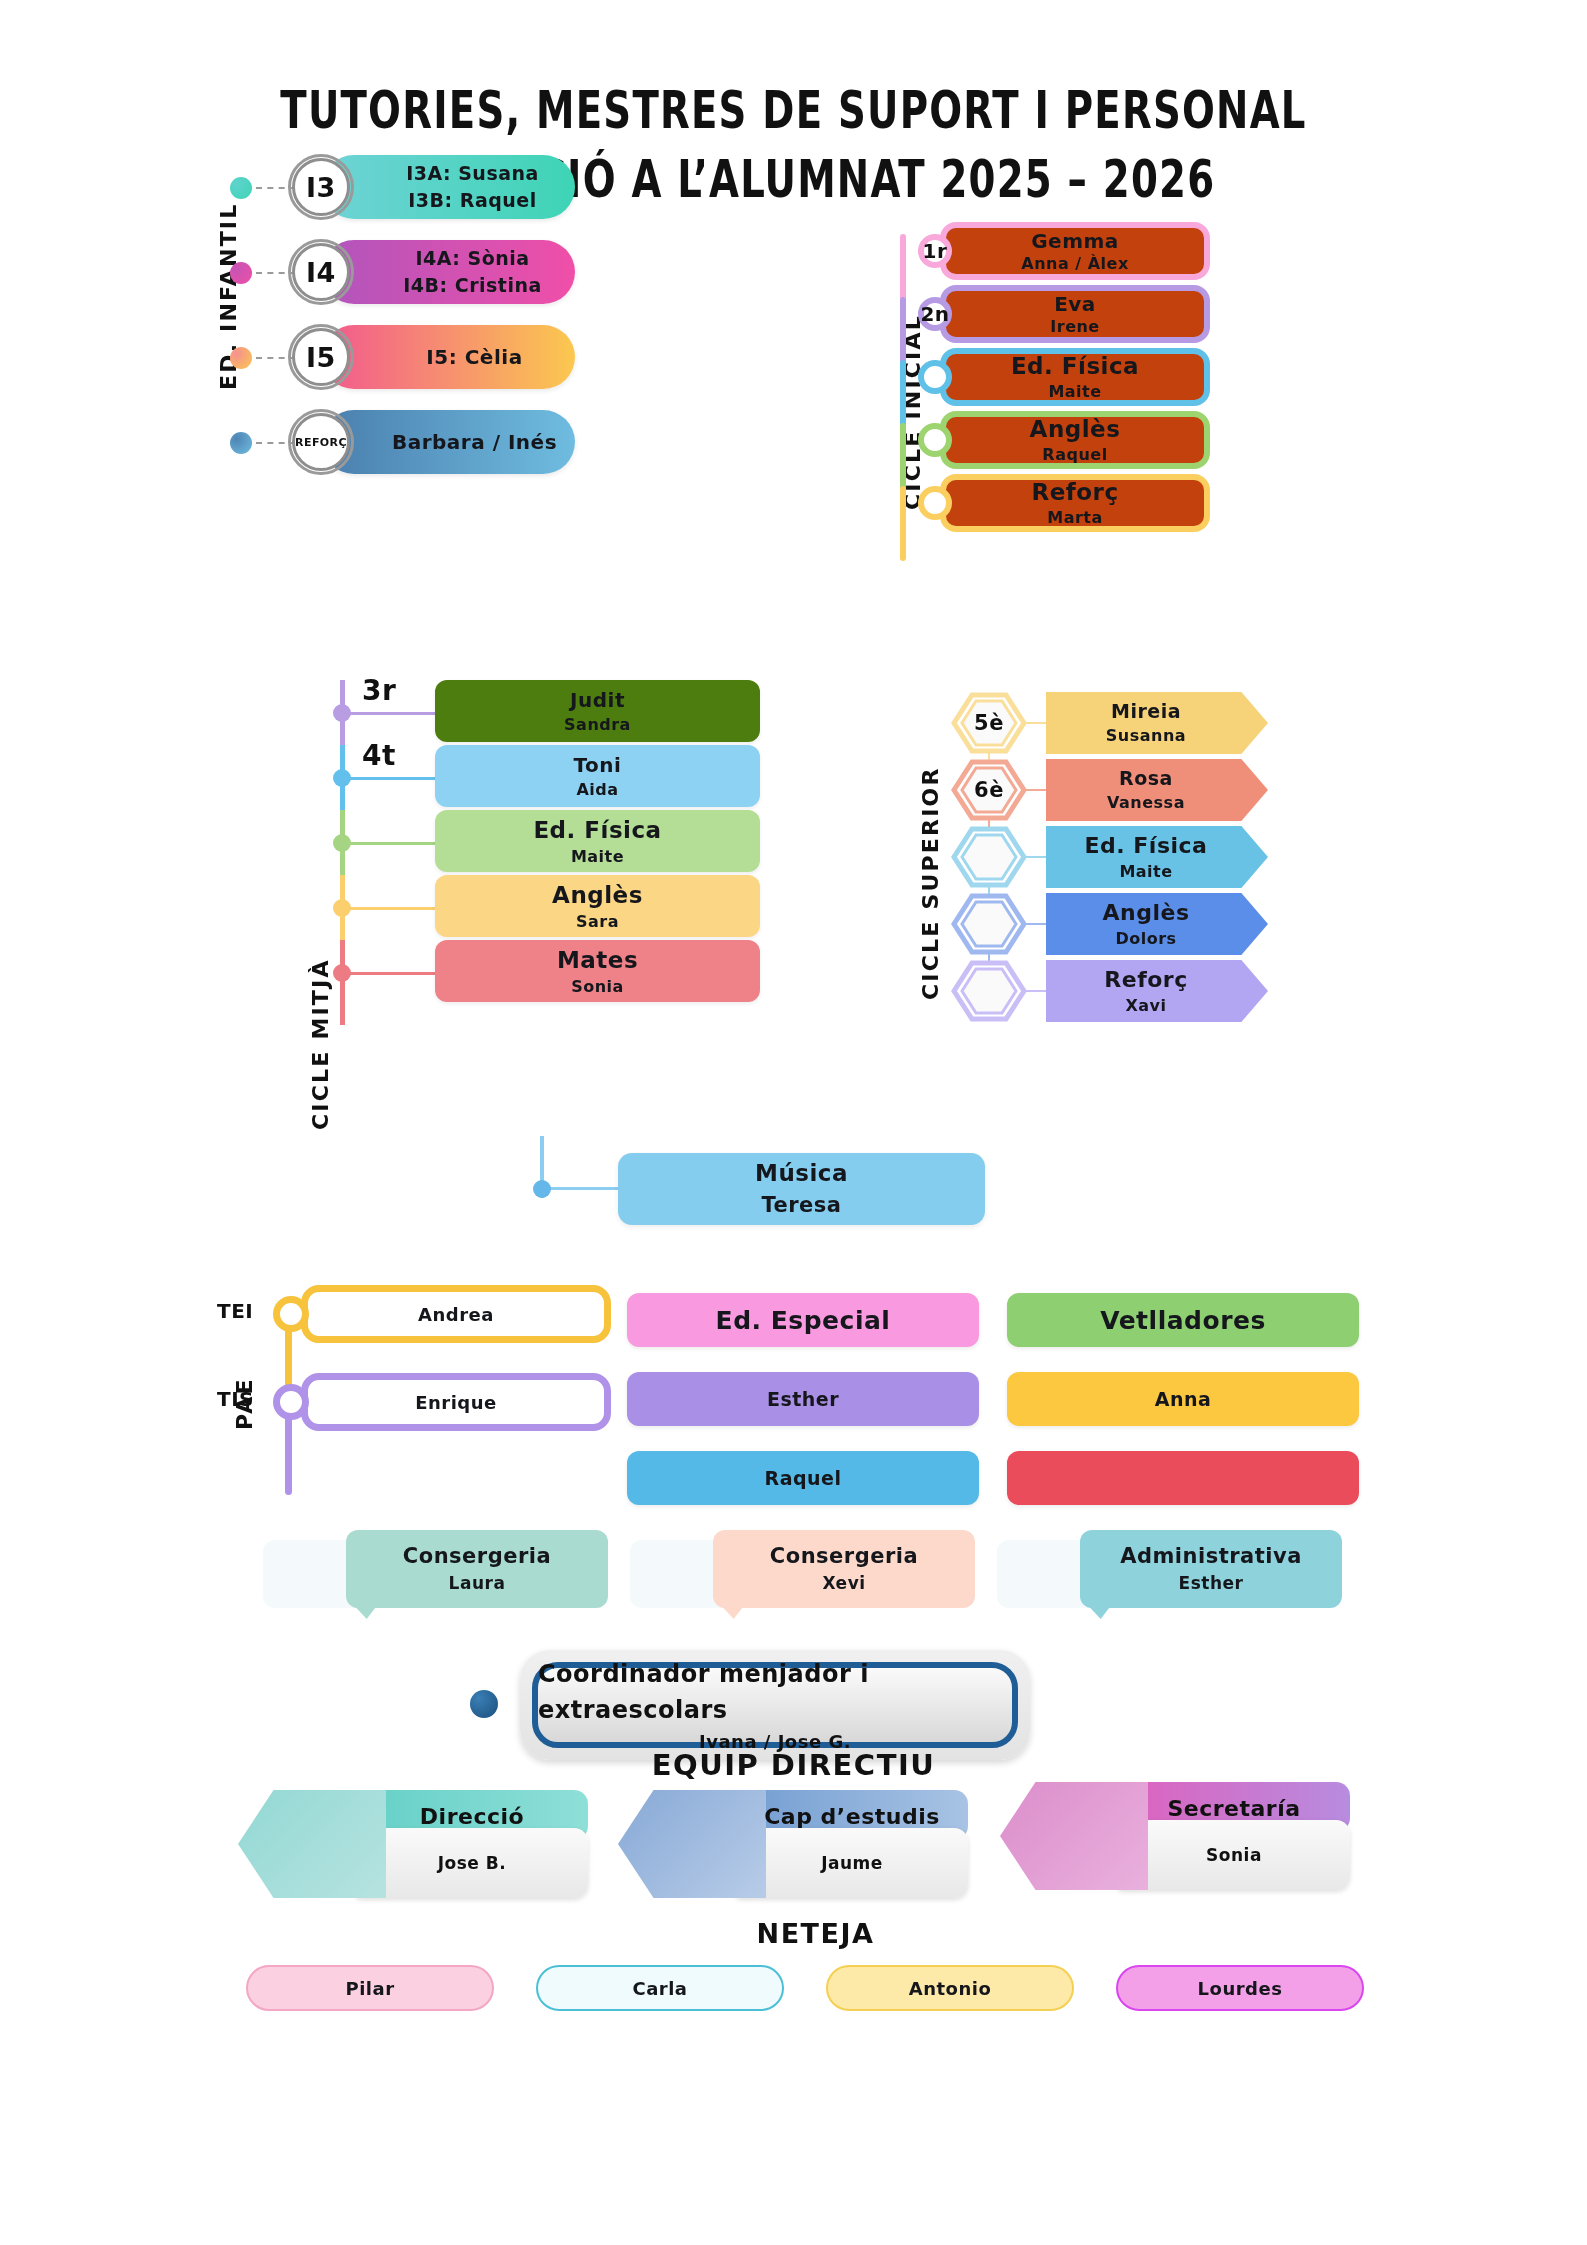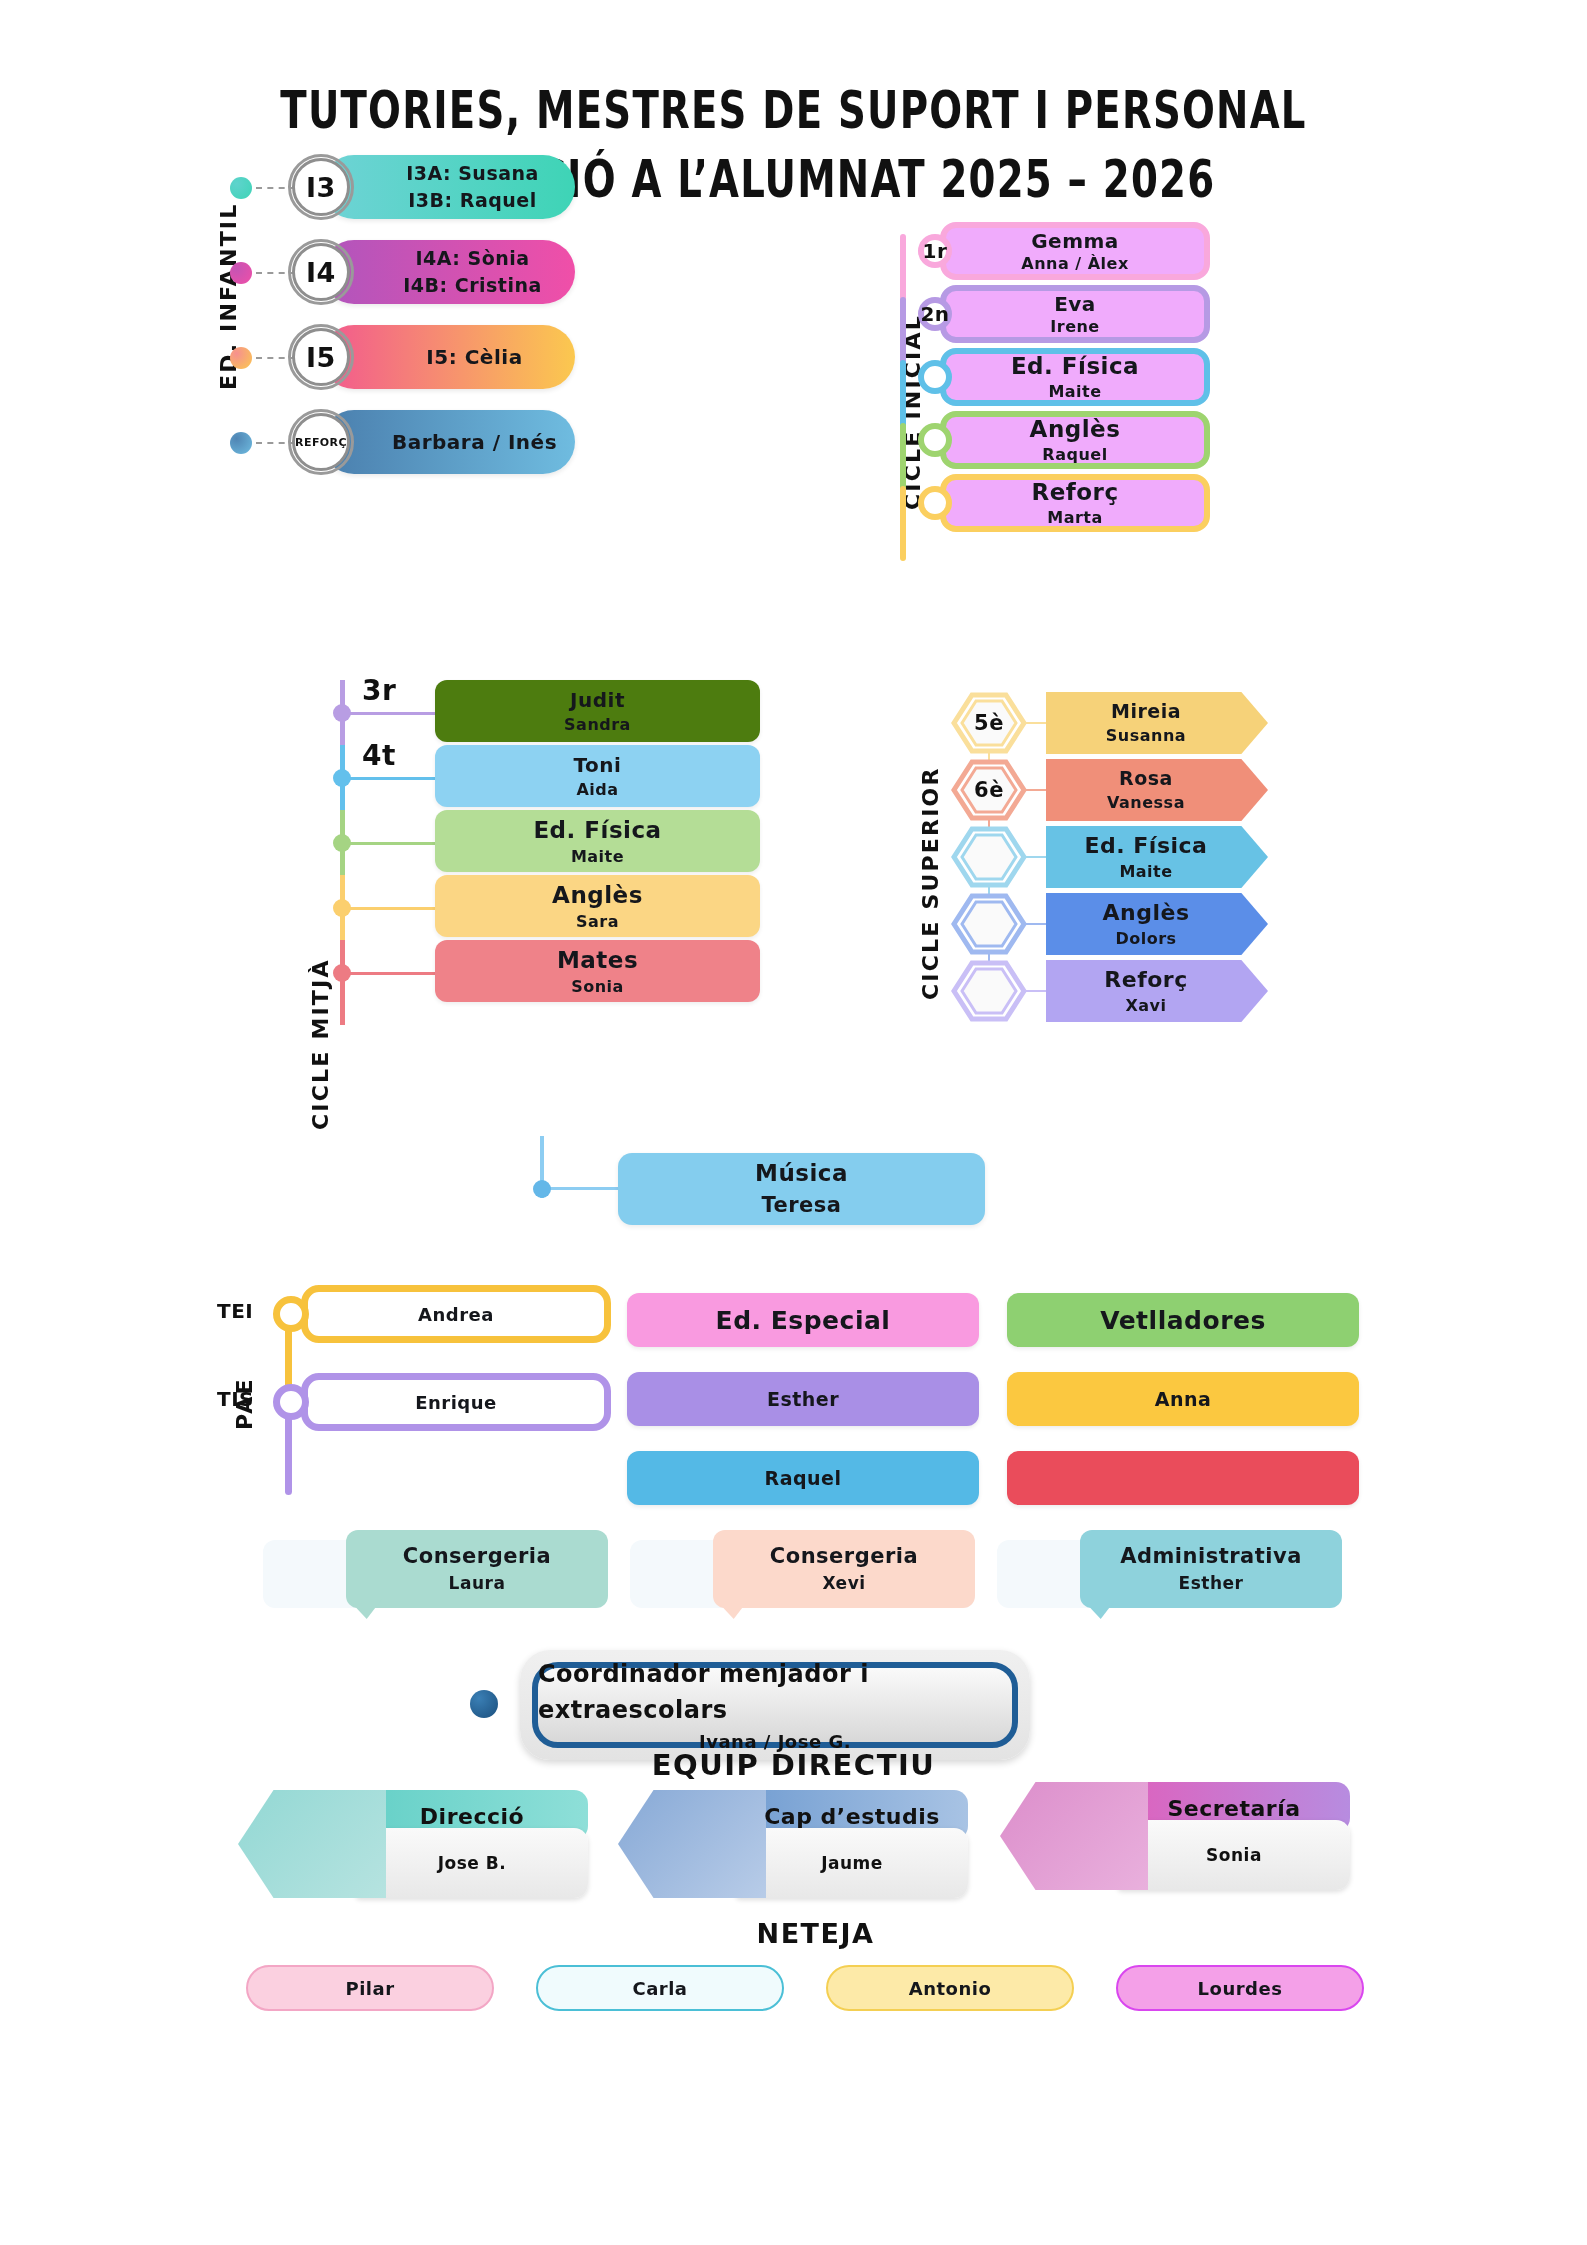--- a/index.html
+++ b/index.html
@@ -62,21 +62,21 @@
   .inf-bar.single .ln{ font-size:20px; }
   .inf-bar .names{ width:100%; padding-left:48px; }
   .inf-bar .names .ln{ display:block; text-align:center; }
 
   
   #inicial{ position:absolute; left:900px; top:222px; }
   .ini-spine{ position:absolute; width:6px; border-radius:3px; }
   .ini-row{ position:absolute; left:18px; width:292px; height:58px; }
   .ini-box{
     position:absolute; left:22px; top:0; width:270px; height:58px;
-    border:6px solid #ccc; border-radius:16px; background:#f0abfc;
+    border:6px solid #ccc; border-radius:16px; background:#c2410c;
     display:flex; flex-direction:column; align-items:center; justify-content:center;
   }
   .ini-knob{
     position:absolute; left:0; top:12px; width:34px; height:34px; border-radius:50%;
     background:#fff; border:6px solid #ccc; z-index:5;
   }
   .ini-knob span{
     position:absolute; left:0; top:0; width:100%; height:100%;
     display:flex; align-items:center; justify-content:center;
     font-size:20px; font-weight:700; color:#111;

